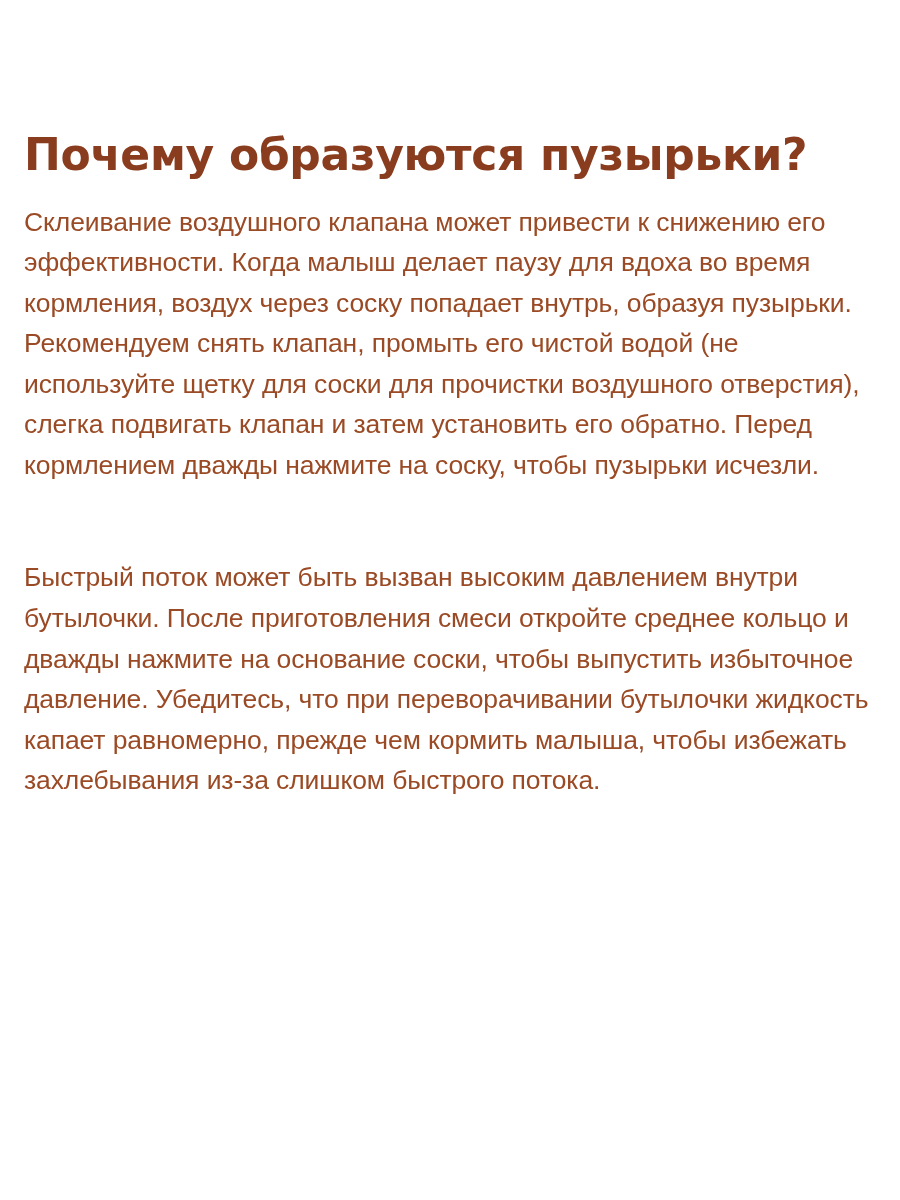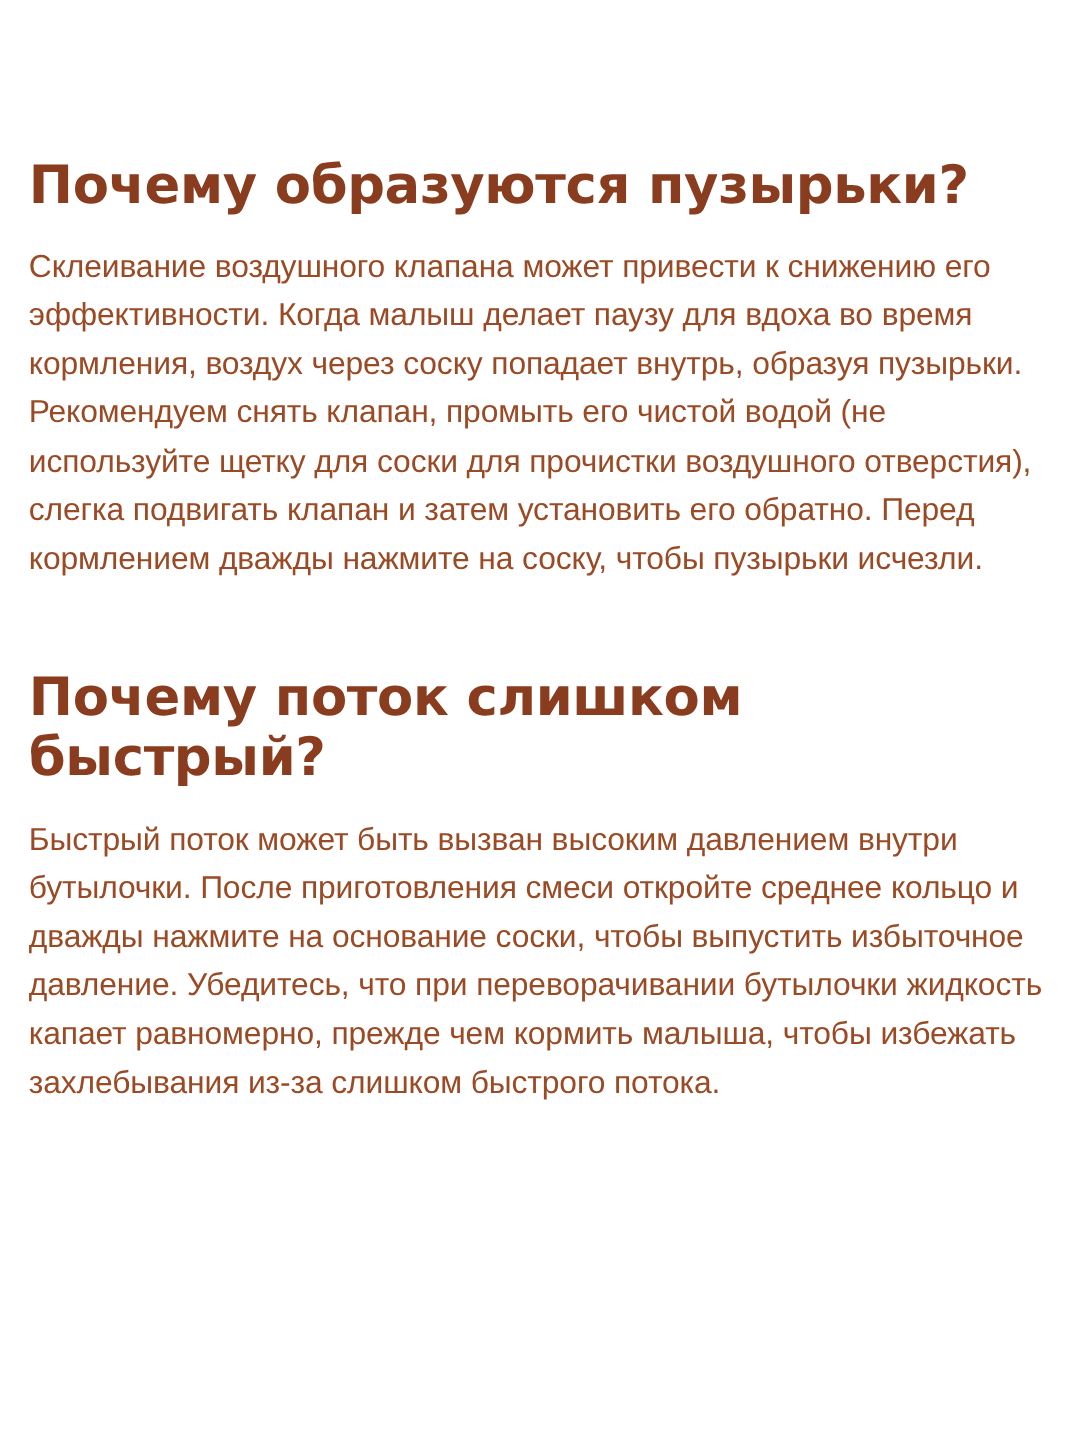--- a/index.html
+++ b/index.html
@@ -53,17 +53,16 @@
 <body>
 
 <div class="page">
 
   <section class="section">
     <h2 class="section-heading">Почему образуются пузырьки?</h2>
     <p class="section-body">Склеивание воздушного клапана может привести к снижению его эффективности. Когда малыш делает паузу для вдоха во время кормления, воздух через соску попадает внутрь, образуя пузырьки. Рекомендуем снять клапан, промыть его чистой водой (не используйте щетку для соски для прочистки воздушного отверстия), слегка подвигать клапан и затем установить его обратно. Перед кормлением дважды нажмите на соску, чтобы пузырьки исчезли.</p>
   </section>
 
   <section class="section">
-    <h2 class="section-heading wrap-narrow">Почему поток слишком быстрый?</h2>
     <p class="section-body">Быстрый поток может быть вызван высоким давлением внутри бутылочки. После приготовления смеси откройте среднее кольцо и дважды нажмите на основание соски, чтобы выпустить избыточное давление. Убедитесь, что при переворачивании бутылочки жидкость капает равномерно, прежде чем кормить малыша, чтобы избежать захлебывания из-за слишком быстрого потока.</p>
   </section>
 
 </div>
 
 </body></html>

